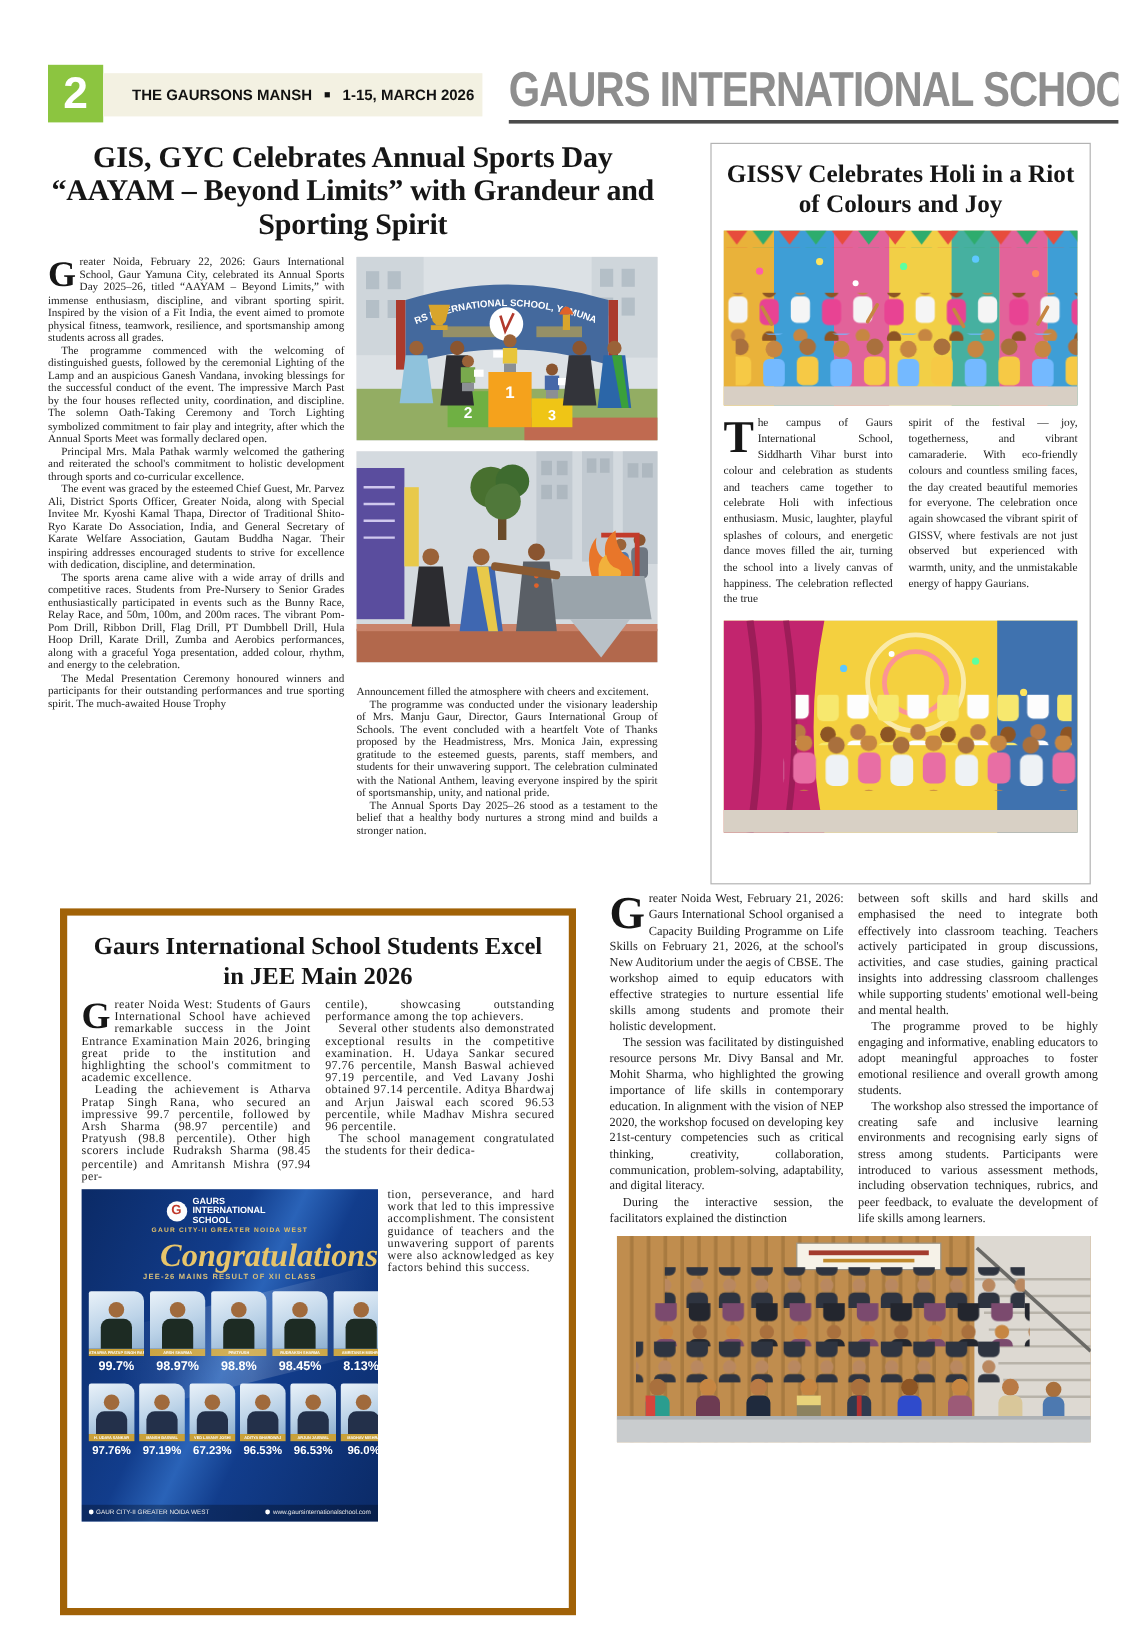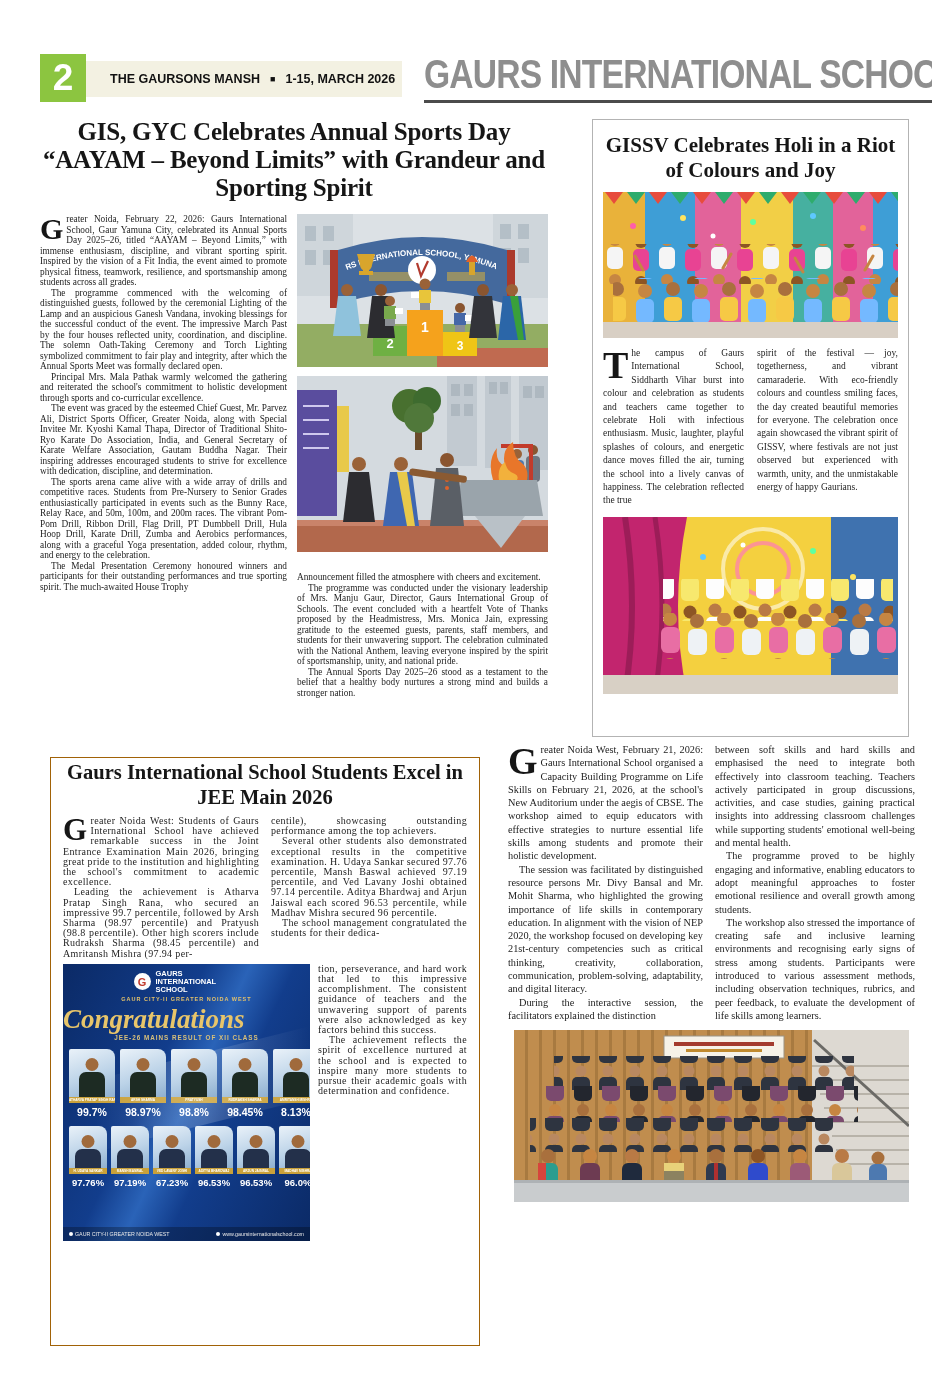--- a/index.html
+++ b/index.html
@@ -43,43 +43,43 @@
         box-sizing:border-box;padding:9px 10px;}
   .holi .headline{font-size:21px;line-height:25px;margin-top:4px;}
   .ph-c{width:295px;height:146px;margin-top:9px;}
   .holi .cols{display:flex;gap:13px;margin-top:9px;}
   .holi .col{width:141px;}
   .body2{font-size:9.5px;line-height:13.4px;text-align:justify;}
   .holi .dropcap{font-size:38px;line-height:32px;margin-top:2px;}
   .ph-d{width:295px;height:177px;margin-top:9px;}
 
   
-  .jee{position:absolute;left:50px;top:757px;width:430px;height:589px;border:1px solid #a16207;
-       box-sizing:border-box;padding:2px 12px;}
+  .jee{position:absolute;left:50px;top:757px;width:430px;height:589px;border:6px solid #a16207;
+       box-sizing:border-box;padding:14px 12px;}
   .jee .headline{font-size:20.5px;line-height:25px;}
   .jee .cols{display:flex;gap:12px;margin-top:6px;}
   .jee .col{width:196px;}
   .body3{font-size:10px;line-height:10.2px;letter-spacing:0.35px;text-align:justify;}
   .jee .dropcap{font-size:31px;line-height:26px;margin-top:1px;}
   .jee .posterrow{display:flex;gap:8px;margin-top:5px;}
   .jee .col3{width:149px;}
 
   
   .poster{position:relative;width:247px;height:277px;overflow:hidden;flex:none;
           background:linear-gradient(115deg,#0b2a66 0%,#123d8c 38%,#2a63b8 50%,#123d8c 62%,#0b2a66 100%);
           font-family:"Liberation Sans",sans-serif;color:#fff;}
   .poster::before{content:"";position:absolute;left:-40px;top:90px;width:360px;height:70px;
           background:linear-gradient(100deg,transparent 20%,rgba(255,255,255,0.18) 50%,transparent 80%);
           transform:rotate(-14deg);}
   .plogo-row{display:flex;justify-content:center;align-items:center;gap:5px;margin-top:6px;}
   .plogo{width:17px;height:17px;border-radius:50%;background:#fdfdfd;color:#c0392b;font-weight:bold;
          font-size:11px;display:flex;align-items:center;justify-content:center;flex:none;}
   .pschool{font-size:7.5px;font-weight:bold;line-height:8px;text-align:left;width:84px;}
   .pcampus{text-align:center;font-size:5.5px;letter-spacing:1px;color:#e5c26a;margin-top:2px;font-weight:bold;}
-  .pcongrats{text-align:left;font-family:"Liberation Serif",serif;font-style:italic;font-weight:bold;
+  .pcongrats{text-align:right;font-family:"Liberation Serif",serif;font-style:italic;font-weight:bold;
              font-size:27px;color:#e8c56a;line-height:28px;margin-top:3px;}
   .psub{text-align:center;font-size:6.3px;letter-spacing:1px;color:#d9c07a;margin-top:1px;font-weight:bold;}
   .jrow{display:flex;gap:5px;margin:8px 0 0 6px;}
   .jrow2{gap:4px;}
   .jcard{width:46px;flex:none;text-align:center;}
   .jrow2 .jcard{width:38px;}
   .jphoto{height:48px;background:linear-gradient(160deg,#eaf2f9 0%,#bcd3e8 55%,#8fb0d0 100%);
           position:relative;overflow:hidden;border-radius:2px 8px 0 0;}
   .jrow2 .jphoto{height:42px;}
   .jphoto::before{content:"";position:absolute;left:50%;top:9px;transform:translateX(-50%);
@@ -469,21 +469,20 @@
               <div class="jscore">96.0%</div>
             </div>
           </div>
         <div class="pfooter">
           <span><span class="dot-ic"></span><span>GAUR CITY-II GREATER NOIDA WEST</span></span>
           <span><span class="dot-ic"></span><span>www.gaursinternationalschool.com</span></span>
         </div>
       </div>
       <div class="col3 body3">
         <p>tion, perseverance, and hard work that led to this impressive accomplishment. The consistent guidance of teachers and the unwavering support of parents were also acknowledged as key factors behind this success.</p>
-        <p class="ind">The achievement reflects the spirit of excellence nurtured at the school and is expected to inspire many more students to pursue their academic goals with determination and confidence.</p>
       </div>
     </div>
   </div>
 
   <div class="cbse">
     <div class="cols">
       <div class="colA body4">
         <p><span class="dropcap">G</span><span>reater Noida West, February 21, 2026: Gaurs International School organised a Capacity Building Programme on Life Skills on February 21, 2026, at the school's New Auditorium under the aegis of CBSE. The workshop aimed to equip educators with effective strategies to nurture essential life skills among students and promote their holistic development.</span></p>
         <p class="ind">The session was facilitated by distinguished resource persons Mr. Divy Bansal and Mr. Mohit Sharma, who highlighted the growing importance of life skills in contemporary education. In alignment with the vision of NEP 2020, the workshop focused on developing key 21st-century competencies such as critical thinking, creativity, collaboration, communication, problem-solving, adaptability, and digital literacy.</p>
         <p class="ind">During the interactive session, the facilitators explained the distinction</p>

